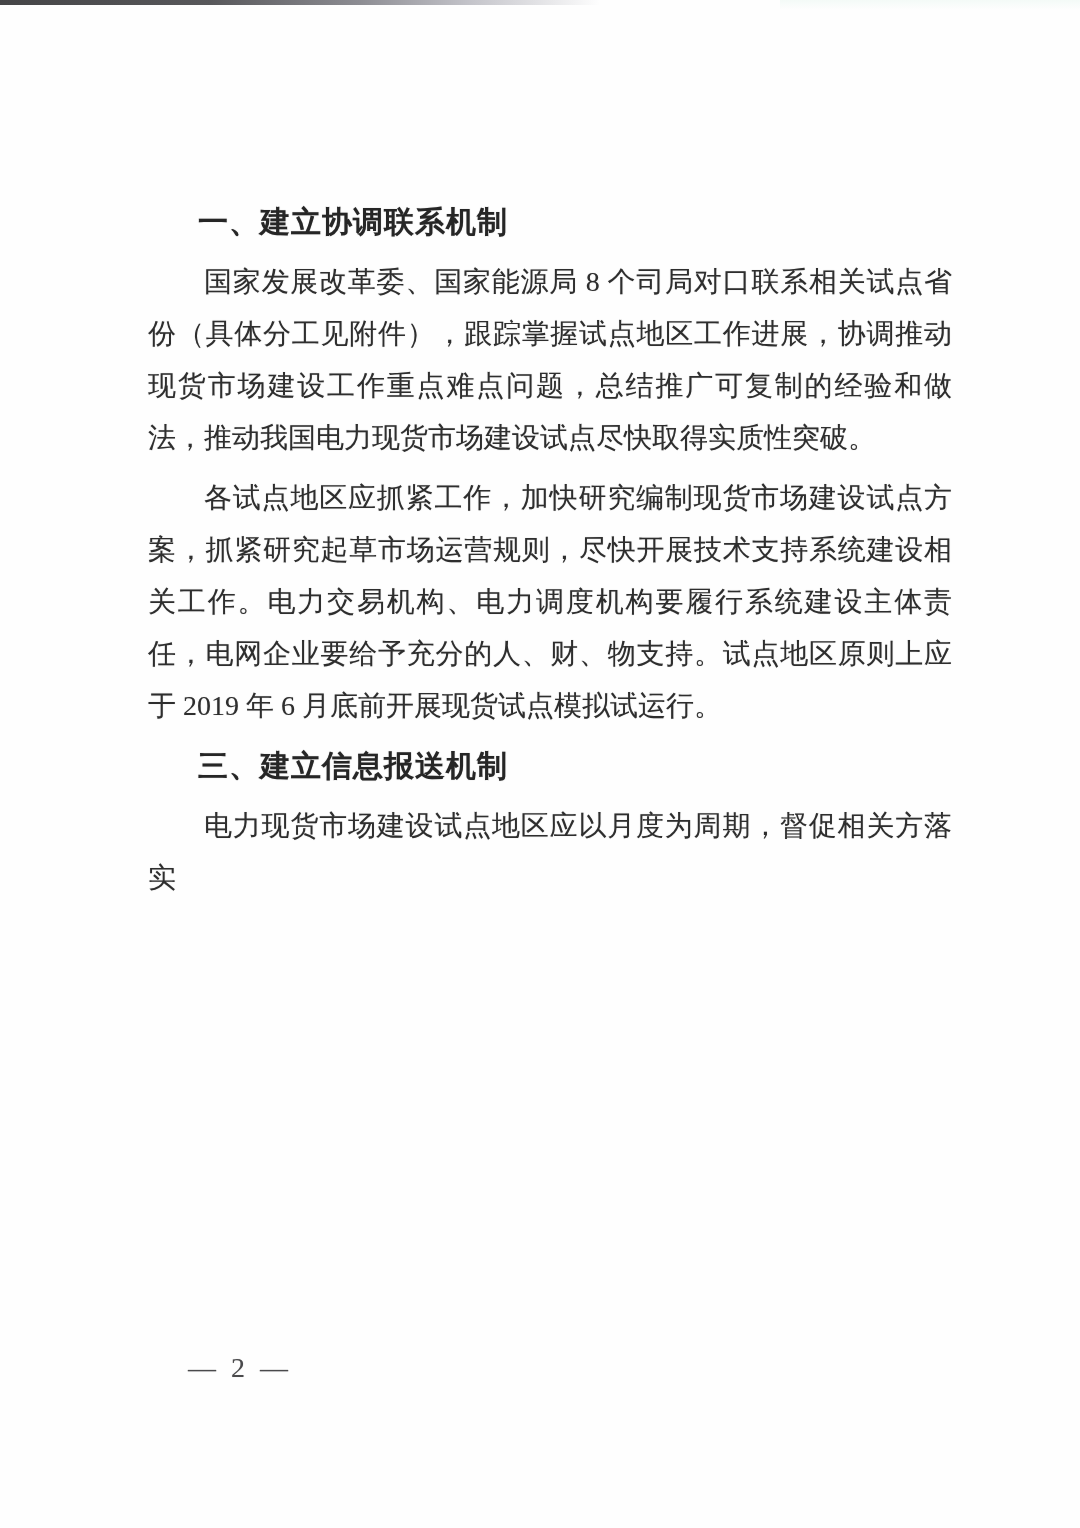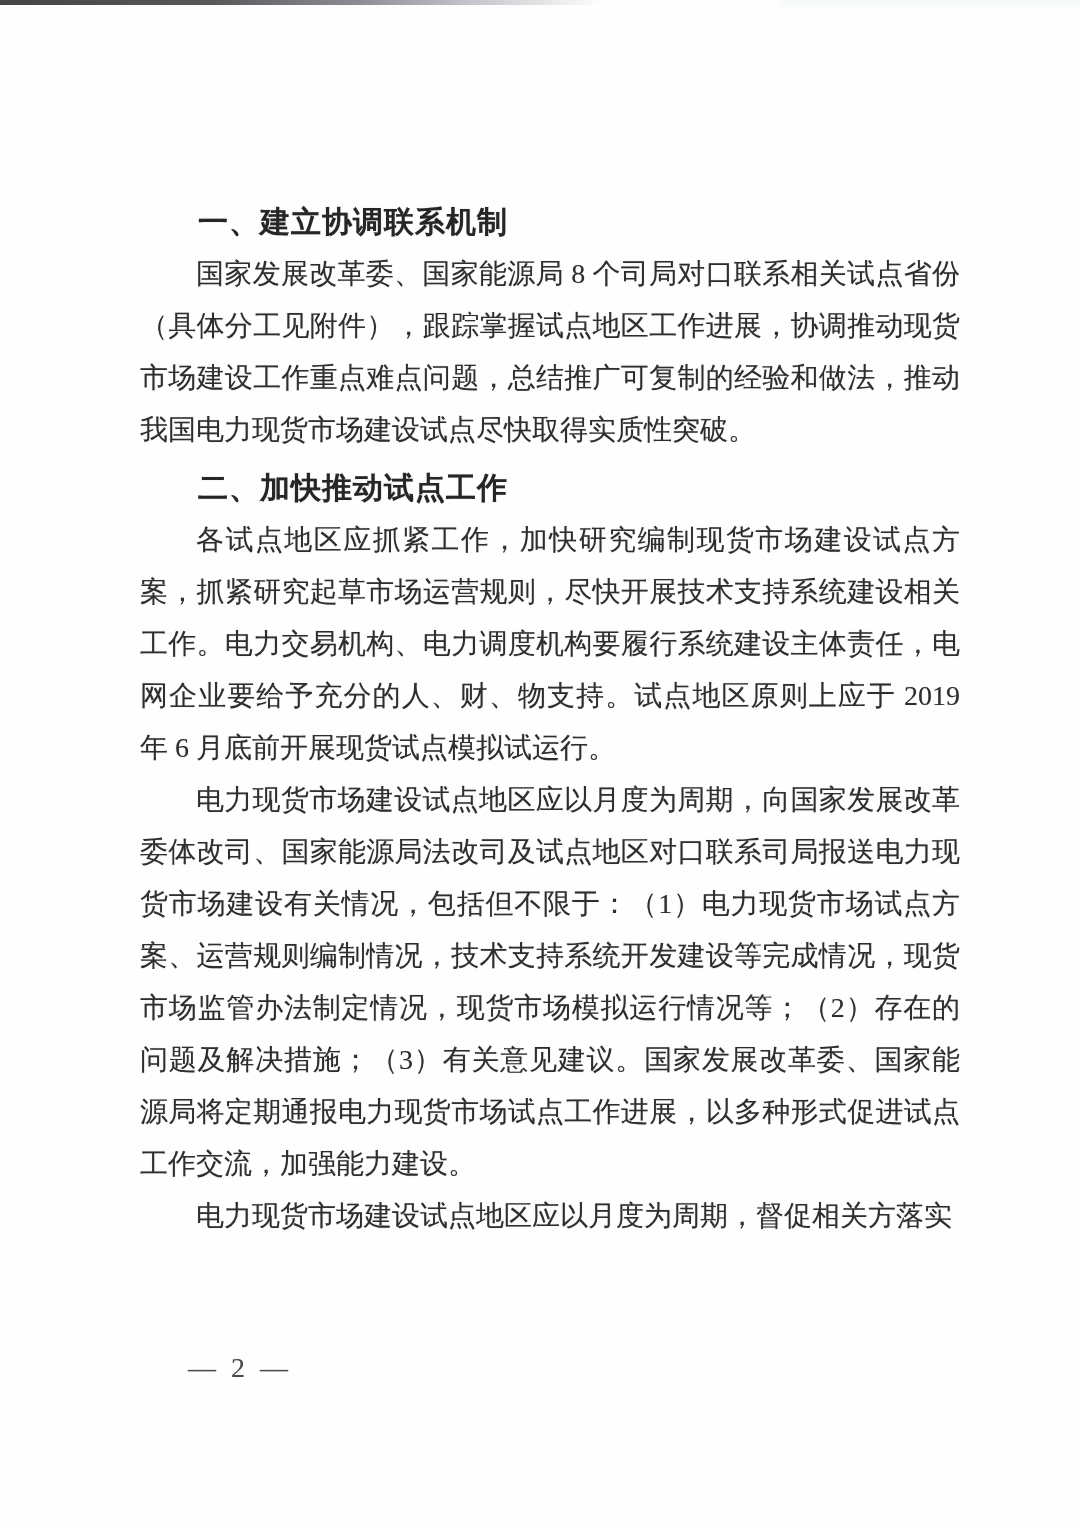--- a/index.html
+++ b/index.html
@@ -50,21 +50,21 @@
     margin: 6px 0 0 58px;
     letter-spacing: 1px;
     text-shadow: 0 0 1px rgba(38,38,38,0.35);
   }
 
   .sec-body {
     font-family: "Liberation Serif", serif;
     font-size: 28px;
     line-height: 52px;
     color: #2e2e2e;
-    margin: 0;
+    margin: 8px;
     text-indent: 2em;
     text-align: justify;
     text-align-last: left;
     letter-spacing: 0;
     text-shadow: 0 0 1px rgba(46,46,46,0.3);
   }
 
   .page-number {
     position: absolute;
     left: 188px;
@@ -80,22 +80,21 @@
 <body>
 
 <div class="page">
   <div class="scan-line"></div>
   <div class="scan-tint"></div>
 
   <div class="content">
     <h2 class="sec-heading">一、建立协调联系机制</h2>
     <p class="sec-body">国家发展改革委、国家能源局 8 个司局对口联系相关试点省份（具体分工见附件），跟踪掌握试点地区工作进展，协调推动现货市场建设工作重点难点问题，总结推广可复制的经验和做法，推动我国电力现货市场建设试点尽快取得实质性突破。</p>
 
-    <h2 class="sec-heading">二、加快推动试点工作</h2>
     <p class="sec-body">各试点地区应抓紧工作，加快研究编制现货市场建设试点方案，抓紧研究起草市场运营规则，尽快开展技术支持系统建设相关工作。电力交易机构、电力调度机构要履行系统建设主体责任，电网企业要给予充分的人、财、物支持。试点地区原则上应于 2019 年 6 月底前开展现货试点模拟试运行。</p>
 
-    <p class="sec-body">电力现货市场建设试点地区应以月度为周期，向国家发展改革委体改司、国家能源局法改司及试点地区对口联系司局报送电力现货市场建设有关情况，包括但不限于：（1）电力现货市场试点方案、运营规则编制情况，技术支持系统开发建设等完成情况，现货市场监管办法制定情况，现货市场模拟运行情况等；（2）存在的问题及解决措施；（3）有关意见建议。国家发展改革委、国家能源局将定期通报电力现货市场试点工作进展，以多种形式促进试点工作交流，加强能力建设。</p>
+    <h2 class="sec-heading">三、建立信息报送机制</h2>
 
     <p class="sec-body">电力现货市场建设试点地区应以月度为周期，督促相关方落实</p>
   </div>
 
   <div class="page-number">— 2 —</div>
 </div>
 
 </body></html>

